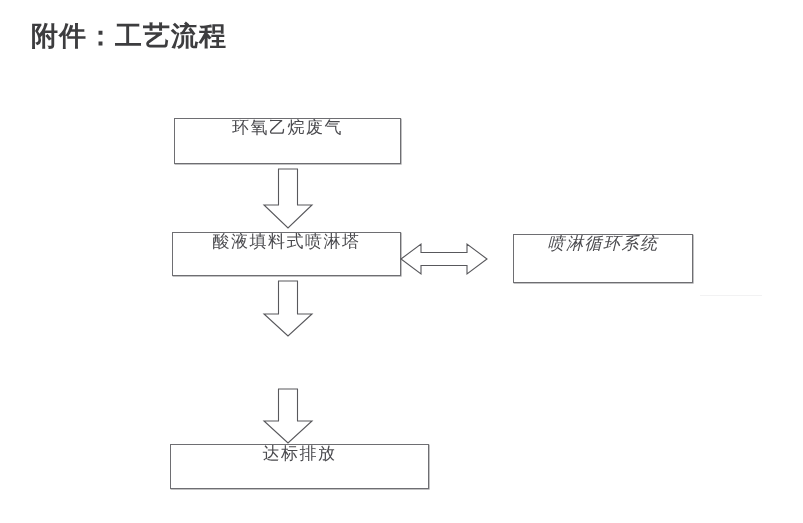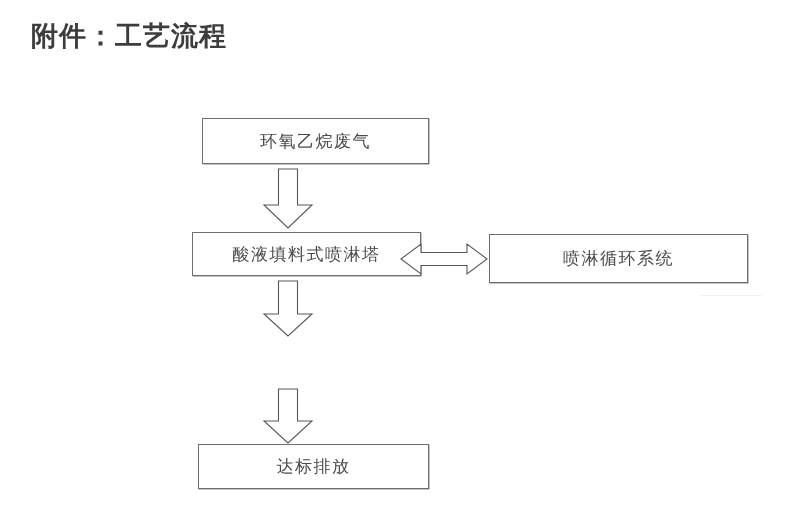--- a/index.html
+++ b/index.html
@@ -30,38 +30,37 @@
     color: #3d3d3f;
     white-space: nowrap;
   }
   
   .flow-box {
     position: absolute;
     box-sizing: border-box;
     background: #ffffff;
     border: 1px solid #6e6e72;
     display: flex;
-    align-items: center;
+    align-items: flex-start;
     justify-content: center;
     box-shadow: 0.6px 0.6px 0 rgba(70,70,75,0.55);
-    margin-left: 28px;
   }
   .flow-box .box-label {
     font-family: "DejaVu Serif", "Liberation Serif", serif;
     font-size: 17px;
     color: #4a4a4e;
     letter-spacing: 1.5px;
     white-space: nowrap;
     line-height: 1;
   }
   #box-waste-gas   { left: 174px; top: 118px; width: 227px; height: 46px; }
-  #box-spray-tower { left: 164px; top: 232px; width: 229px; height: 44px; }
-  #box-recycle     { left: 461px; top: 234px; width: 259px; height: 49px; }
+  #box-spray-tower { left: 172px; top: 232px; width: 229px; height: 44px; }
+  #box-recycle     { left: 513px; top: 234px; width: 180px; height: 49px; font-style: italic; }
   #box-fan         { left: 170px; top: 339px; width: 231px; height: 45px; }
-  #box-emission    { left: 170px; top: 444px; width: 231px; height: 45px; }
+  #box-emission    { left: 170px; top: 444px; width: 259px; height: 45px; }
 
   
   .arrow {
     position: absolute;
   }
   .arrow svg { display: block; overflow: visible; }
   #arrow-gas-to-tower   { left: 262px; top: 168px; }
   #arrow-tower-to-fan   { left: 262px; top: 280px; }
   #arrow-fan-to-emit    { left: 262px; top: 388px; }
   #arrow-tower-recycle  { left: 400px; top: 236px; }

